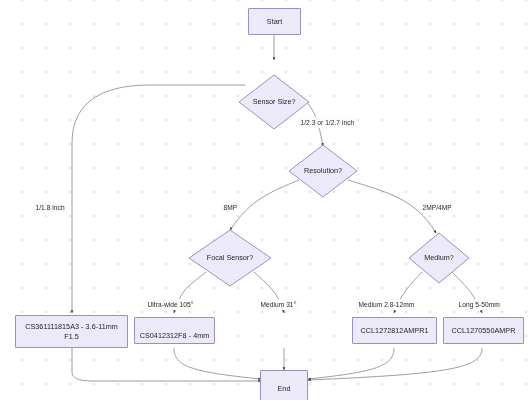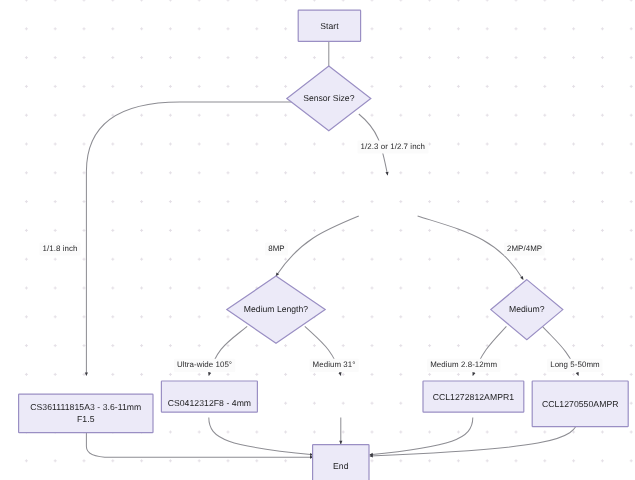--- a/index.html
+++ b/index.html
@@ -122,56 +122,62 @@
       <path d="M 284 348 L 284 370" marker-end="url(#arrow)"></path>
       <path d="M 394 348 C 394 366 376 372 308 379" marker-end="url(#arrow)"></path>
       <path d="M 482 348 C 482 368 450 374 308 380" marker-end="url(#arrow)"></path>
     </g>
   </svg>
 
   <div class="node box" style="left:248px; top:8px; width:53px; height:27px;">
     <span>Start</span>
   </div>
 
-  <div class="diamond-wrap" style="left:238px; top:54px; width:72px; height:56px;">
+  <div class="diamond-wrap" style="left:238px; top:74px; width:72px; height:56px;">
     <svg class="diamond-shape" viewBox="0 0 72 56">
       <polygon points="36,1 71,28 36,55 1,28" fill="#eceaf8" stroke="#9a8fc4" stroke-width="1"></polygon>
     </svg>
     <div class="diamond-label">Sensor Size?</div>
   </div>
 
+  <div class="diamond-wrap" style="left:288px; top:144px; width:70px; height:54px;">
+    <svg class="diamond-shape" viewBox="0 0 70 54">
+      <polygon points="35,1 69,27 35,53 1,27" fill="#eceaf8" stroke="#9a8fc4" stroke-width="1"></polygon>
+    </svg>
+    <div class="diamond-label">Resolution?</div>
+  </div>
 
   <div class="diamond-wrap" style="left:188px; top:229px; width:84px; height:58px;">
     <svg class="diamond-shape" viewBox="0 0 84 58">
       <polygon points="42,1 83,29 42,57 1,29" fill="#eceaf8" stroke="#9a8fc4" stroke-width="1"></polygon>
     </svg>
-    <div class="diamond-label">Medium Length?</div>
+    <div class="diamond-label">Focal Sensor?</div>
   </div>
 
   <div class="diamond-wrap" style="left:408px; top:232px; width:62px; height:52px;">
     <svg class="diamond-shape" viewBox="0 0 62 52">
       <polygon points="31,1 61,26 31,51 1,26" fill="#eceaf8" stroke="#9a8fc4" stroke-width="1"></polygon>
     </svg>
     <div class="diamond-label">Medium?</div>
   </div>
 
-  <div class="node box" style="left:15px; top:328px; width:113px; height:33px;">
+  <div class="node box" style="left:15px; top:315px; width:113px; height:33px;">
     <span>CS361111815A3 - 3.6-11mm F1.5</span>
   </div>
 
   <div class="node box" style="left:134px; top:317px; width:81px; height:27px;align-items:flex-end;">
     <span>CS0412312F8 - 4mm</span>
   </div>
 
 
   <div class="node box" style="left:352px; top:317px; width:85px; height:27px;align-items:center;">
     <span>CCL1272812AMPR1</span>
   </div>
 
-  <div class="node box" style="left:443px; top:317px; width:81px; height:39px;">
+  <div class="node box" style="left:443px; top:317px; width:81px; height:27px;">
     <span>CCL1270550AMPR</span>
   </div>
 
   <div class="node box" style="left:260px; top:370px; width:48px; height:38px;">
     <span>End</span>
   </div>
 
   <div class="edge-label" style="left:298px; top:117px;">1/2.3 or 1/2.7 inch</div>
 
   <div class="edge-label" style="left:33px; top:202px;">1/1.8 inch</div>

